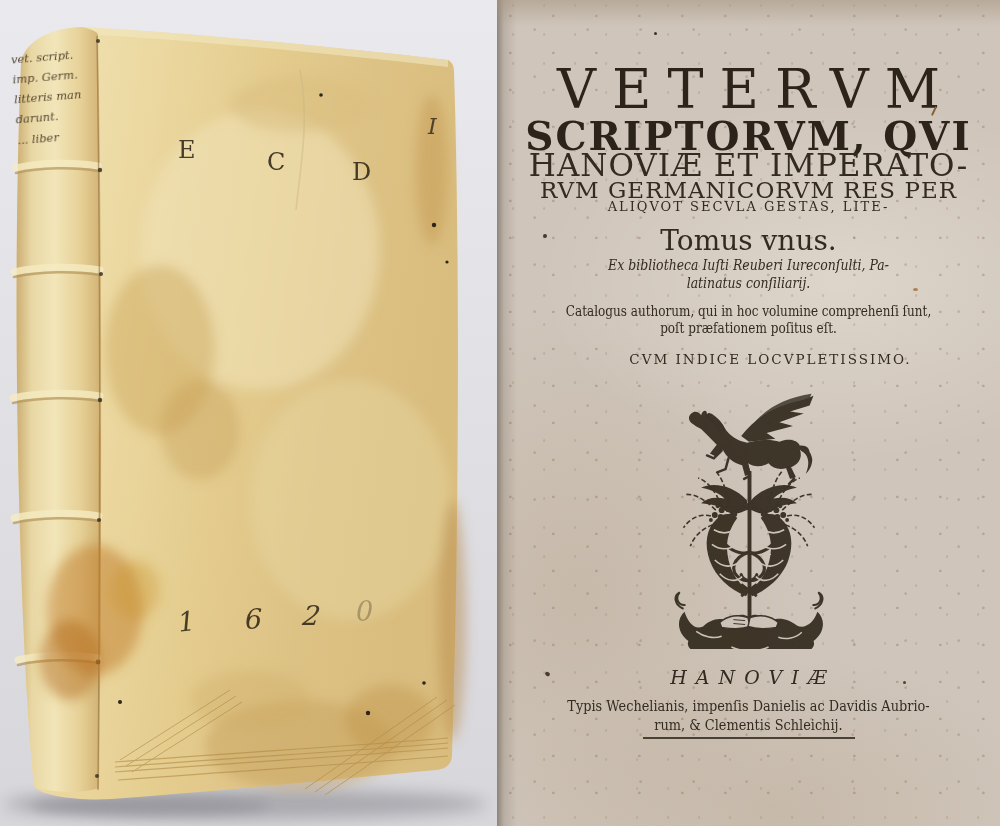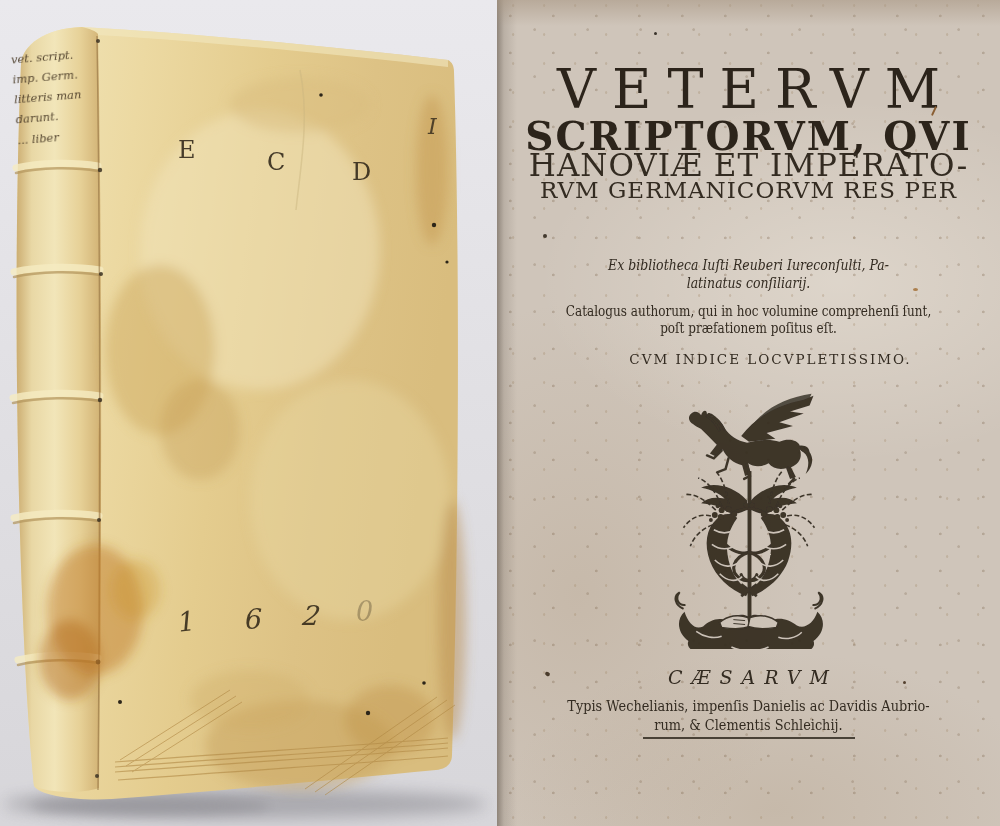--- a/index.html
+++ b/index.html
@@ -200,20 +200,22 @@
     <span class="dg dg-2">2</span>
     <span class="dg dg-0">0</span>
   </div>
 
   <div class="panel-right">
 
     <div class="tp-line l1">VETERVM</div>
     <div class="tp-line l2">SCRIPTORVM, QVI</div>
     <div class="tp-line l3">HANOVIÆ ET IMPERATO-</div>
     <div class="tp-line l4">RVM GERMANICORVM RES PER</div>
+    <div class="tp-line l5">ALIQVOT SECVLA GESTAS, LITE-</div>
+    <div class="tp-line tomus">Tomus vnus.</div>
 
     <div class="tp-block prov">
       <div>Ex bibliotheca Iuſti Reuberi Iureconſulti, Pa-</div>
       <div>latinatus conſiliarij.</div>
     </div>
 
     <div class="tp-block cat">
       <div>Catalogus authorum, qui in hoc volumine comprehenſi ſunt,</div>
       <div>poſt præfationem poſitus eſt.</div>
     </div>
@@ -299,21 +301,21 @@
         <path d="M21,229 C12,225 10,216 17,212 C12,219 16,226 23,225 M155,229 C164,225 166,216 159,212 C164,219 160,226 153,225" stroke="#30291f" stroke-width="2" fill="none"></path>
 
         <g stroke="#30291f" stroke-width="1.5">
           <path d="M58,243 C66,236 77,234 87,238 L89,247 C78,251 67,249 60,248 Z" fill="#cdc3b8"></path>
           <path d="M118,243 C110,236 99,234 89,238 L87,247 C98,251 109,249 116,248 Z" fill="#cdc3b8"></path>
           <path d="M72,240 L84,241 M72,244 L84,245" fill="none" stroke-width="1"></path>
         </g>
       </g>
     </svg>
 
-    <div class="tp-line place">CÆSARVM</div>
+    <div class="tp-line place">HANOVIÆ</div>
     <div class="tp-block imprint">
       <div>Typis Wechelianis, impenſis Danielis ac Davidis Aubrio-</div>
       <div>rum, &amp; Clementis Schleichij.</div>
     </div>
     <div class="rule"></div>
 
     <span class="speck sp1"></span>
     <span class="speck sp2"></span>
     <span class="speck sp3"></span>
     <span class="speck sp4"></span>

